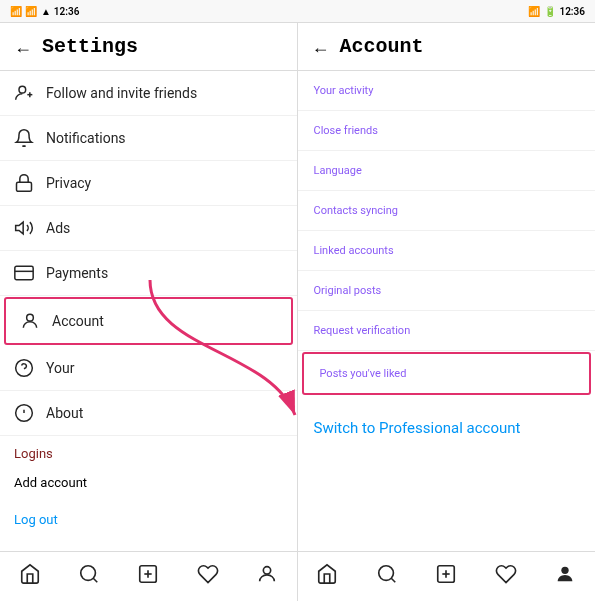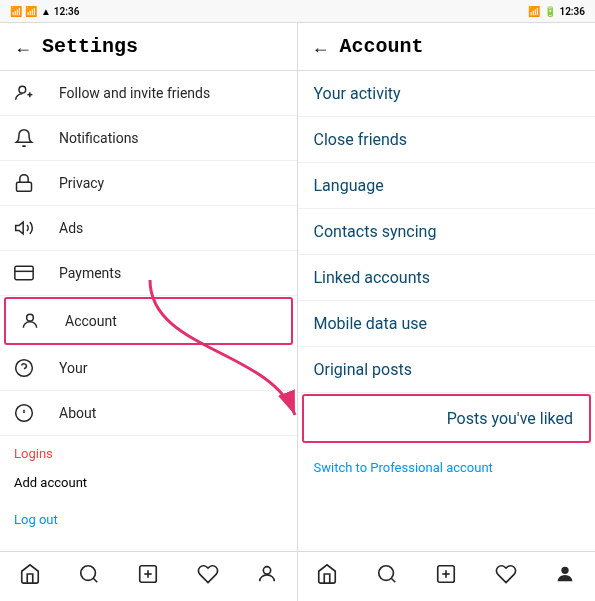--- a/index.html
+++ b/index.html
@@ -58,21 +58,21 @@
     .panel-header .panel-title {
       font-size: 20px;
       font-weight: 600;
       font-family: Liberation Mono, monospace;
     }
 
     .menu-item {
       display: flex;
       align-items: center;
       padding: 12px 14px;
-      gap: 25px;
+      gap: 12px;
       cursor: pointer;
       font-size: 14px;
       color: #262626;
       border-bottom: 1px solid #f0f0f0;
       position: relative;
     }
     .menu-item.highlighted {
       border: 2px solid #e1306c;
       margin: 1px 4px;
       border-radius: 3px;
@@ -83,21 +83,21 @@
       display: flex;
       align-items: center;
       justify-content: center;
       font-size: 16px;
       flex-shrink: 0;
     }
 
     .menu-section-label {
       padding: 10px 14px 4px;
       font-size: 13px;
-      color: #ef4444;
+      color: #7f1d1d;
       font-weight: 400;
     }
 
     .link-item {
       padding: 10px 14px;
       font-size: 13px;
       color: #000000;
       cursor: pointer;
     }
     .logout-item {
@@ -111,36 +111,35 @@
     
     .right-panel {
       width: 50%;
       overflow-y: auto;
     }
 
     .right-menu-item {
       display: flex;
       align-items: center;
       padding: 13px 16px;
-      font-size: 16px;
-      color: #0c4a6e;
+      font-size: 11px;
+      color: #8b5cf6;
       border-bottom: 1px solid #f0f0f0;
       cursor: pointer;
       position: relative;
     }
     .right-menu-item.highlighted {
       border: 2px solid #e1306c;
       margin: 1px 4px;
       border-radius: 3px;
-      justify-content: flex-end;
     }
 
     .right-footer {
-      padding: 16px 16px;
-      font-size: 13px;
+      padding: 23px 16px;
+      font-size: 15px;
       color: #0095f6;
       cursor: pointer;
     }
 
     
     .bottom-nav {
       position: absolute;
       bottom: 0;
       left: 0;
       right: 0;
@@ -313,28 +312,28 @@
     </div>
 
     <div class="right-menu-item">
       <span>Contacts syncing</span>
     </div>
 
     <div class="right-menu-item">
       <span>Linked accounts</span>
     </div>
 
-    <div class="right-menu-item">
-      <span>Mobile data use</span>
-    </div>
 
     <div class="right-menu-item">
       <span>Original posts</span>
     </div>
 
+    <div class="right-menu-item">
+      <span>Request verification</span>
+    </div>
 
     <div class="right-menu-item highlighted">
       <span>Posts you've liked</span>
     </div>
 
     <div class="right-footer">Switch to Professional account</div>
   </div>
 </div>
 
 <svg class="arrow-svg" viewBox="0 0 200 160">

